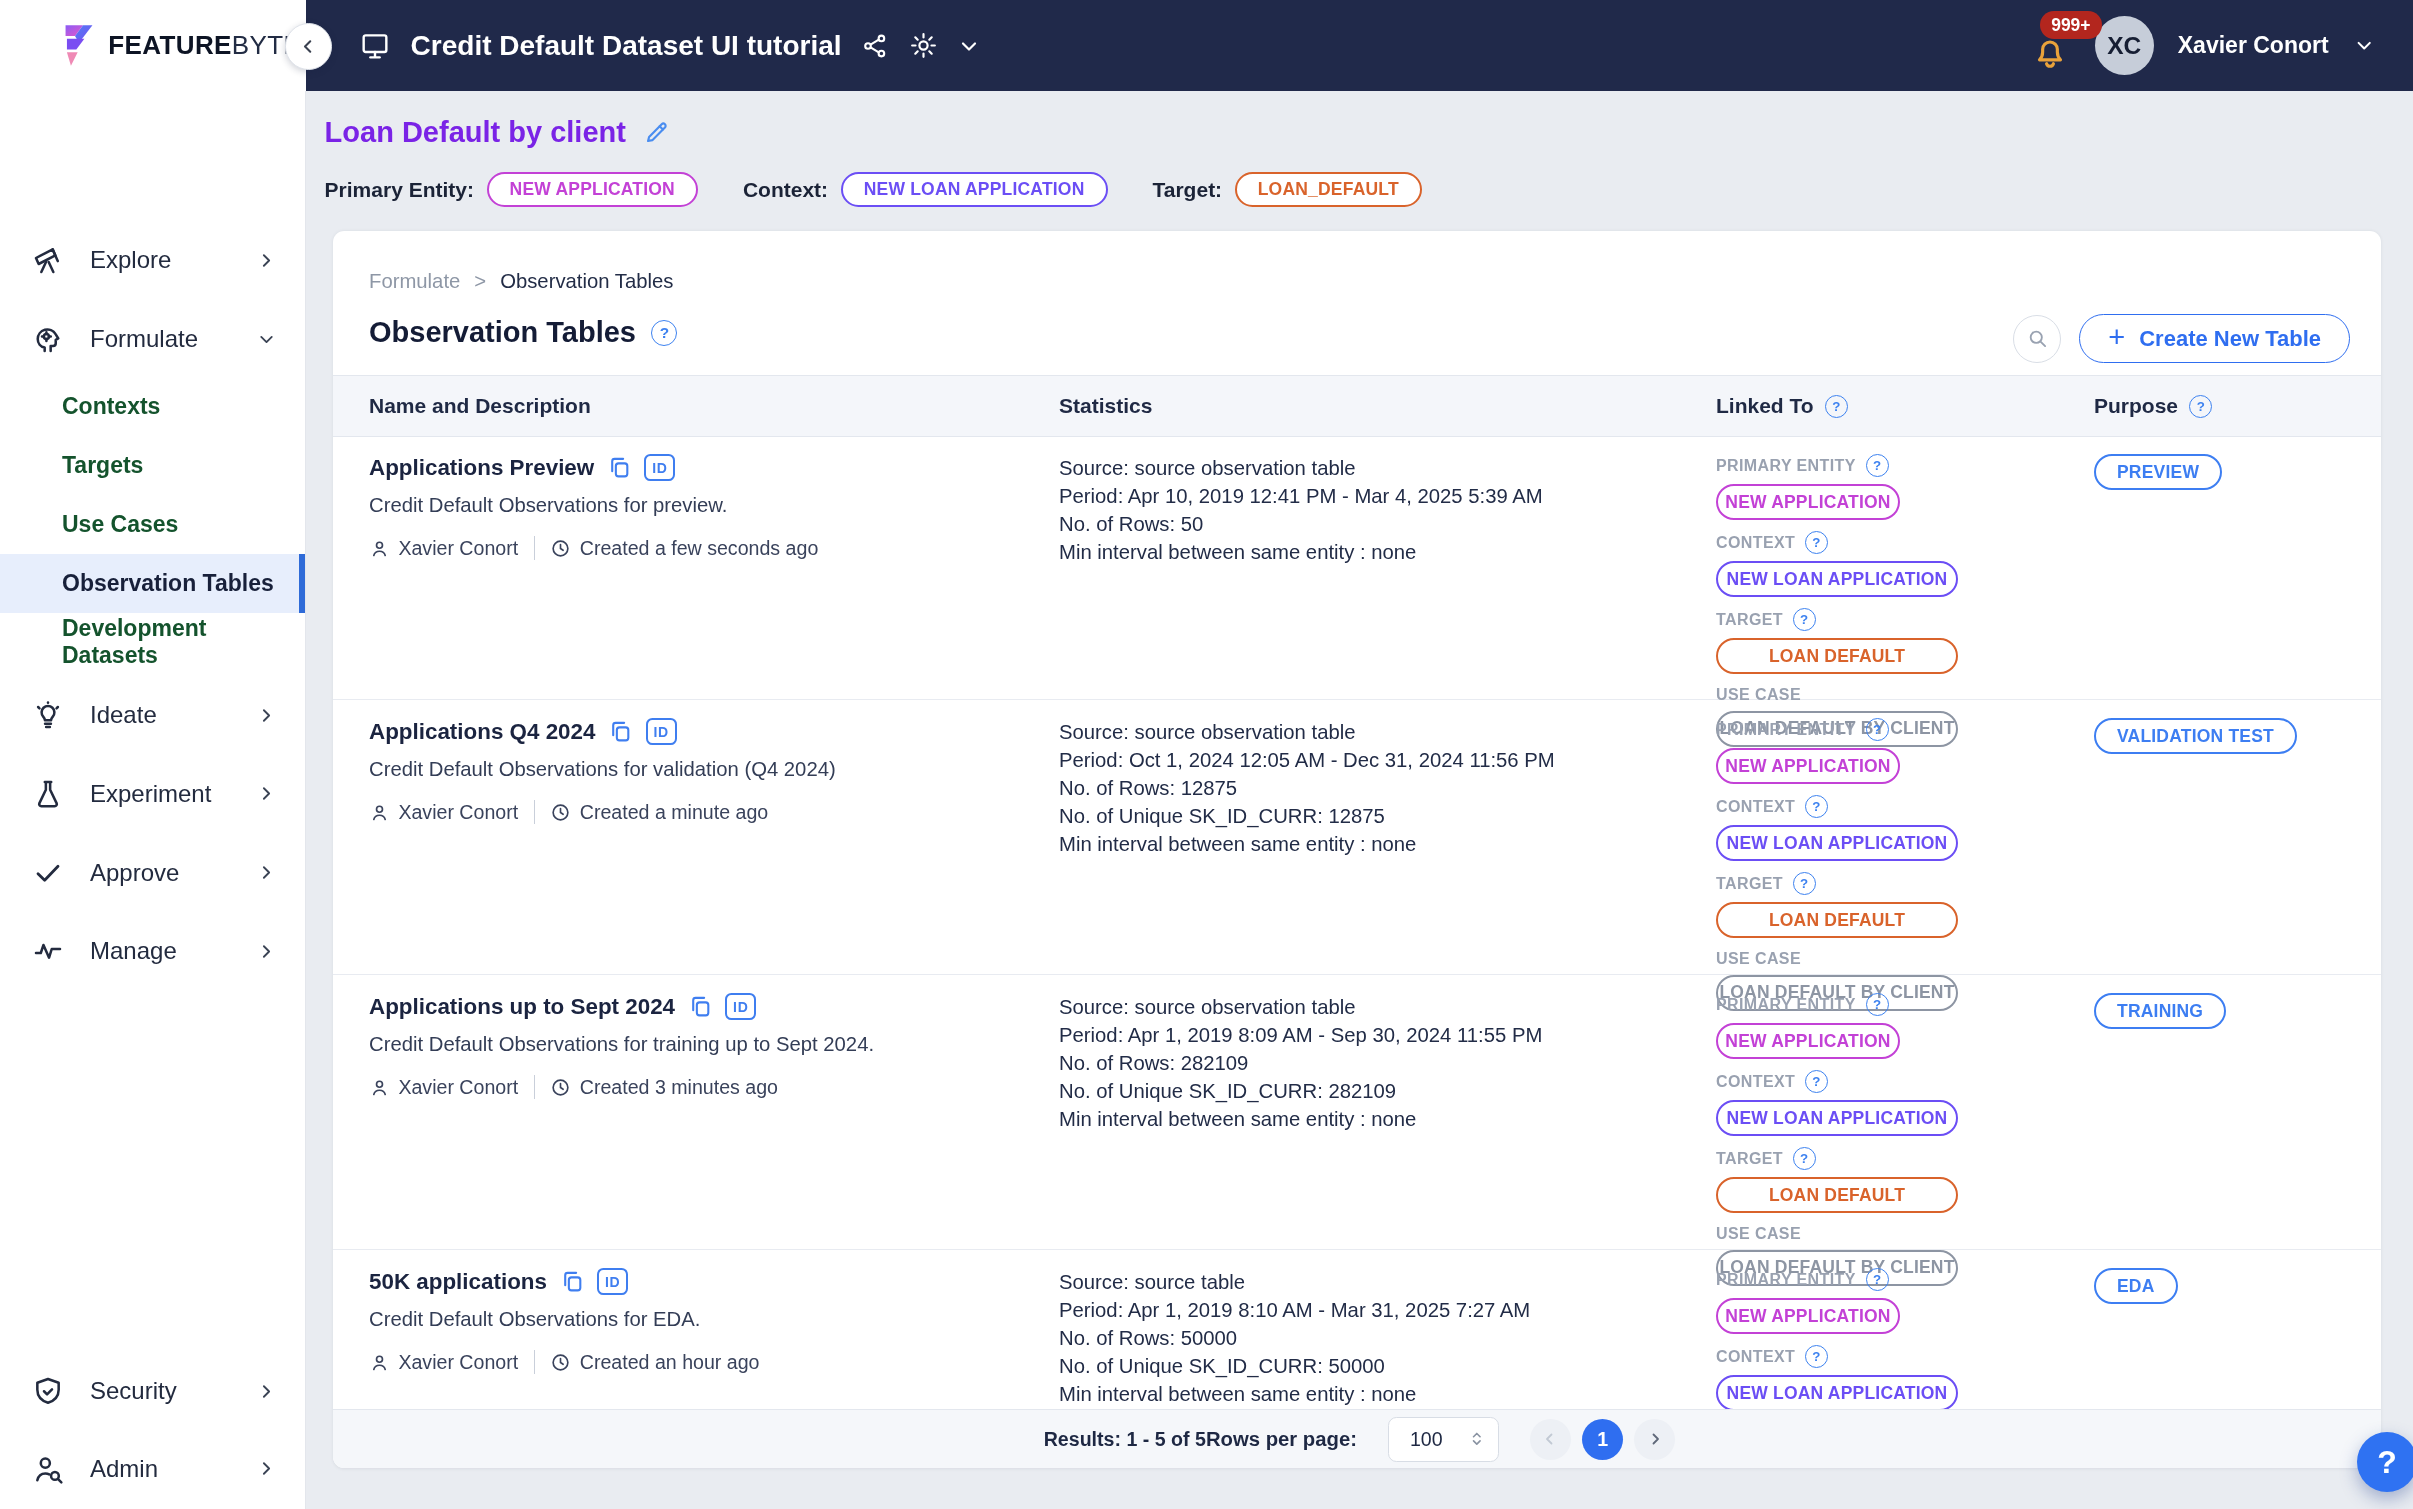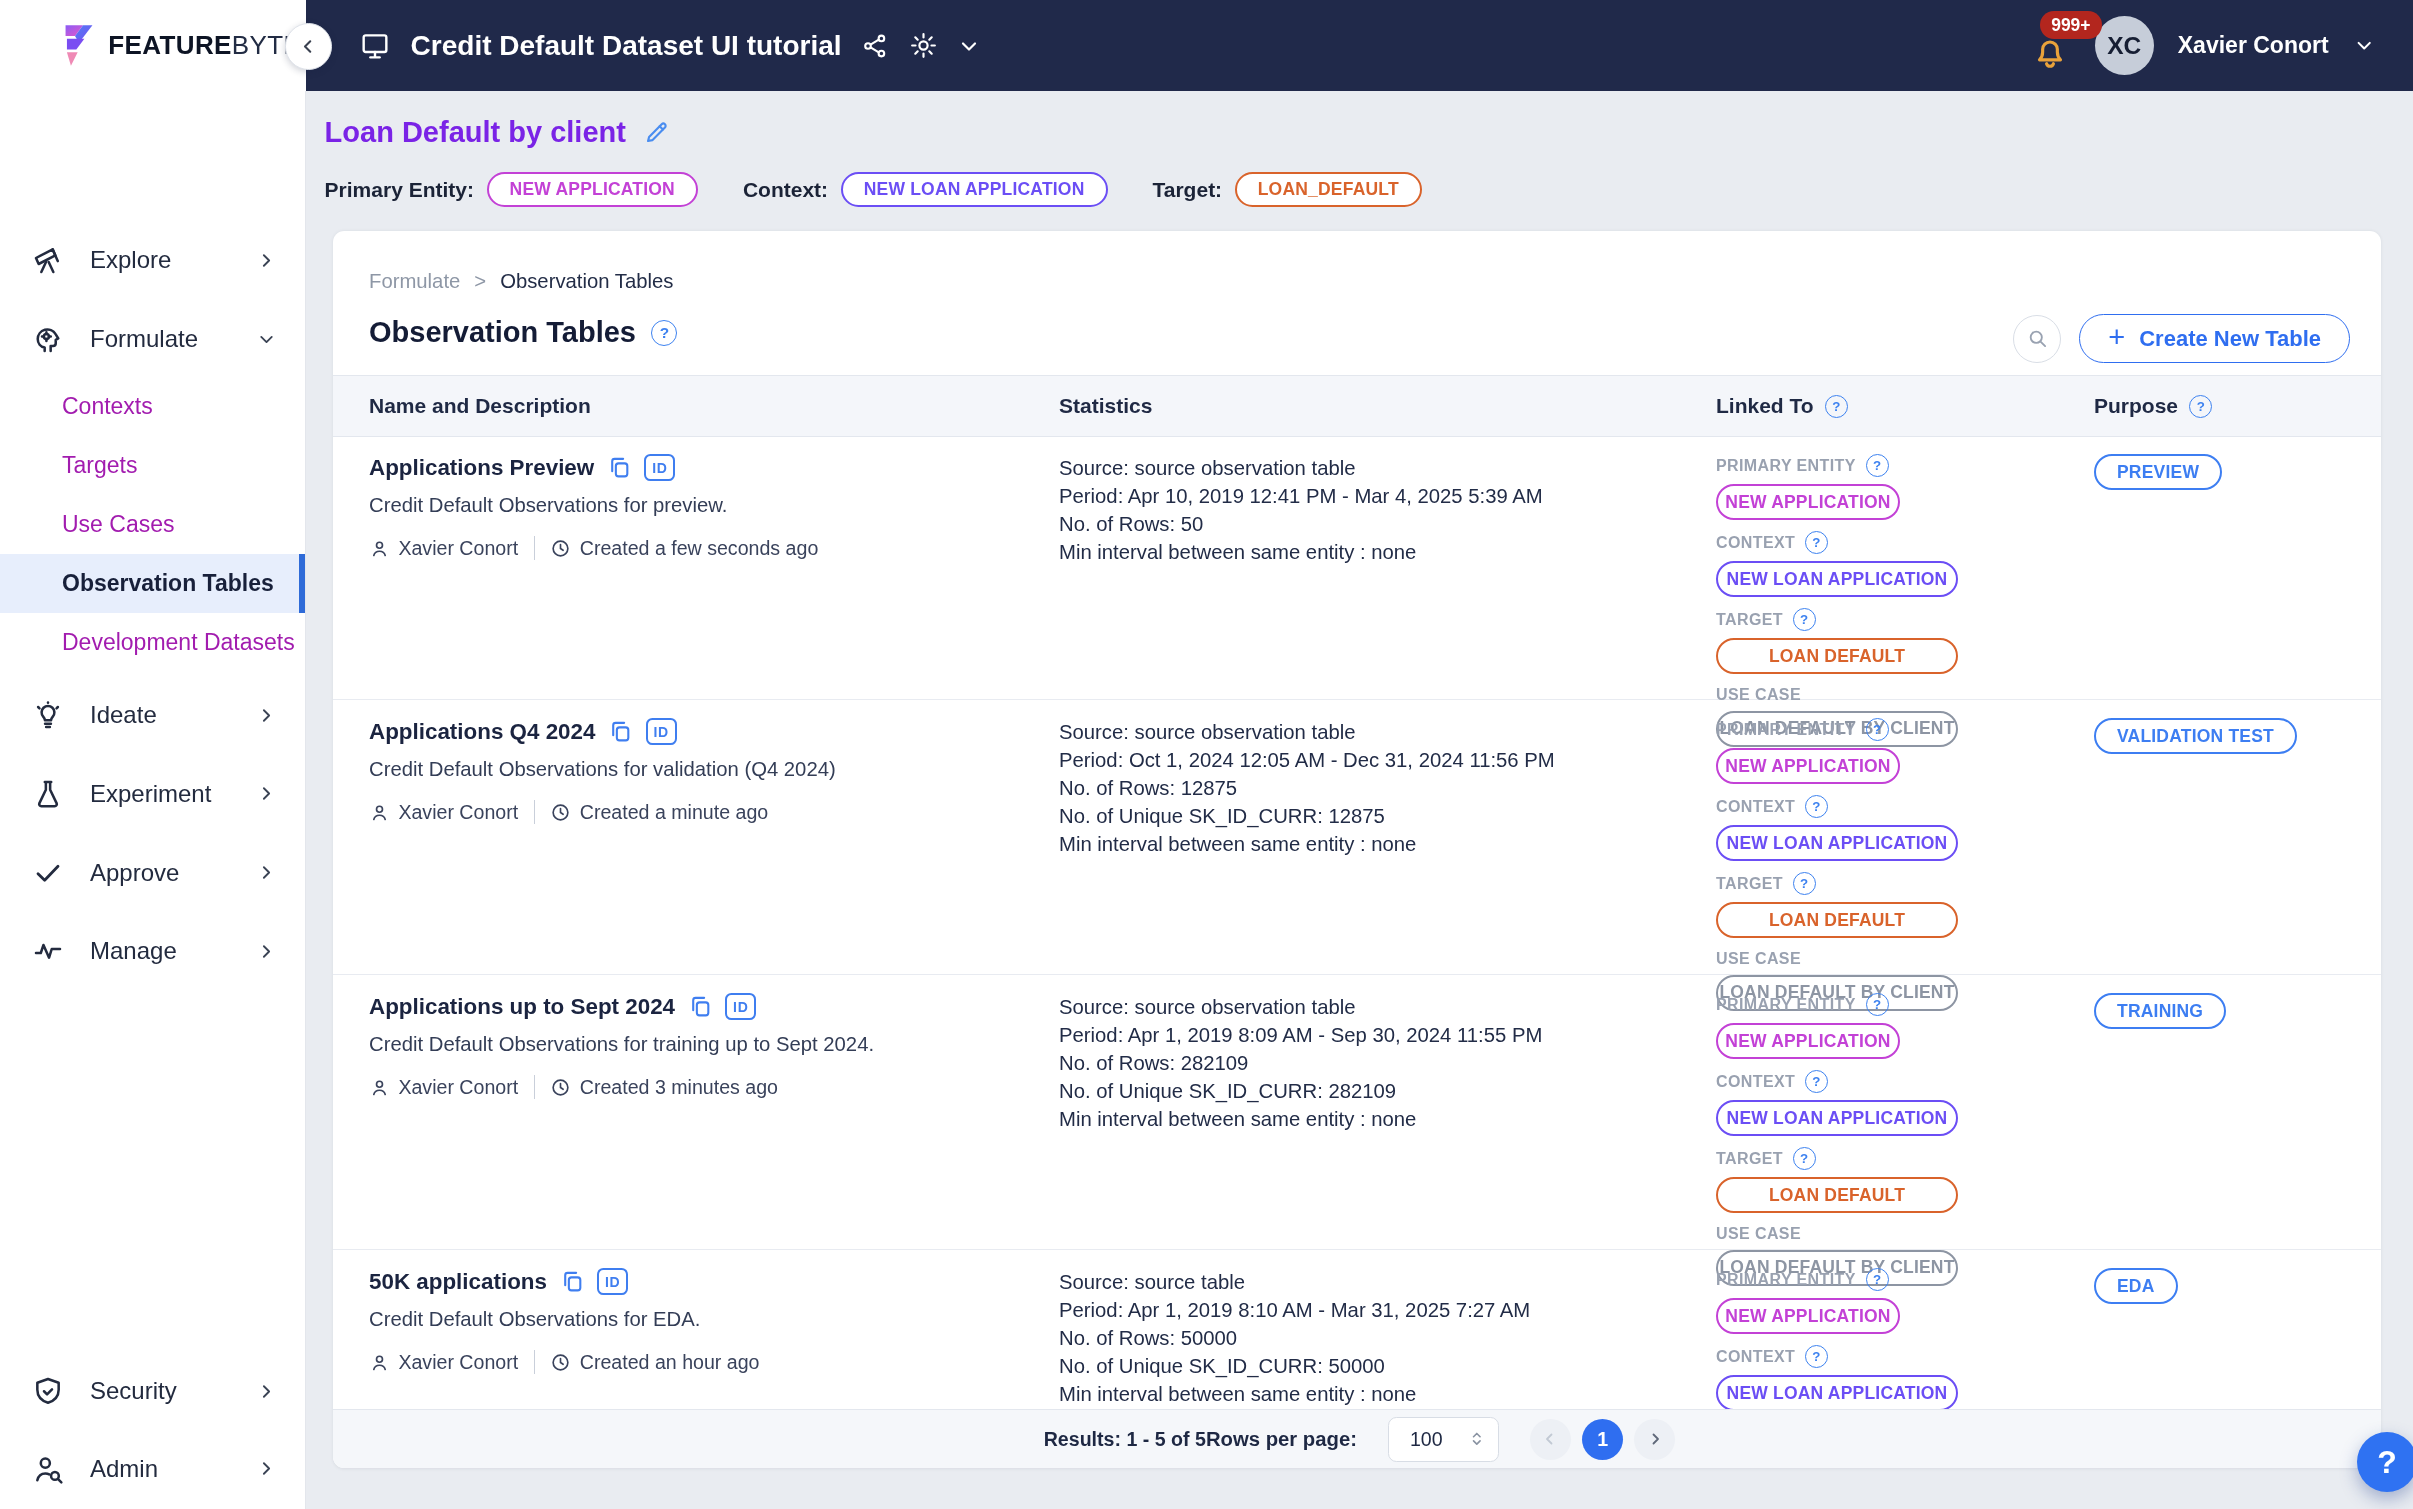--- a/index.html
+++ b/index.html
@@ -21,21 +21,21 @@
   .avatar{width:59px;height:59px;border-radius:50%;background:#c6cdd9;color:#161e33;font-weight:700;font-size:24.5px;display:flex;align-items:center;justify-content:center;}
   .user-name{color:#fff;font-size:23px;font-weight:600;}
 
   
   .sidebar{position:absolute;left:0;top:91px;width:306px;height:1418px;background:#fff;border-right:0.7px solid #e3e6ec;box-sizing:border-box;display:flex;flex-direction:column;padding-top:137px;}
   .side-item{height:64px;display:flex;align-items:center;padding:0 28px 0 31px;gap:25px;color:#232b3f;font-size:24px;font-weight:500;cursor:pointer;flex:none;}
   .side-item .grow{flex:1;}
   .mb22{margin-bottom:15.4px;}
   .mb21{margin-bottom:14.7px;}
   .mb8{margin-bottom:5.6px;}
-  .side-sub{height:59px;display:flex;align-items:center;padding-left:62px;font-size:23px;color:#a21caf;font-weight:400;cursor:pointer;flex:none;position:relative;}
+  .side-sub{height:59px;display:flex;align-items:center;padding-left:62px;font-size:23px;color:#14532d;font-weight:700;cursor:pointer;flex:none;position:relative;}
   .side-sub.active{background:#e7eefc;color:#18203a;font-weight:700;}
   .side-sub.active::after{content:"";position:absolute;right:0;top:0;bottom:0;width:5.6px;background:#2f6bd8;}
   .gap16{height:11.2px;flex:none;}
   .side-bottom-push{margin-top:auto;}
   .side-icon{width:34px;height:34px;display:flex;align-items:center;justify-content:center;}
   .chev{width:21px;height:21px;}
 
   
   .main{position:absolute;left:305px;top:91px;width:2107px;height:1092px;}
   .page-title-row{position:absolute;left:19.6px;top:25px;display:flex;align-items:center;gap:17px;}

